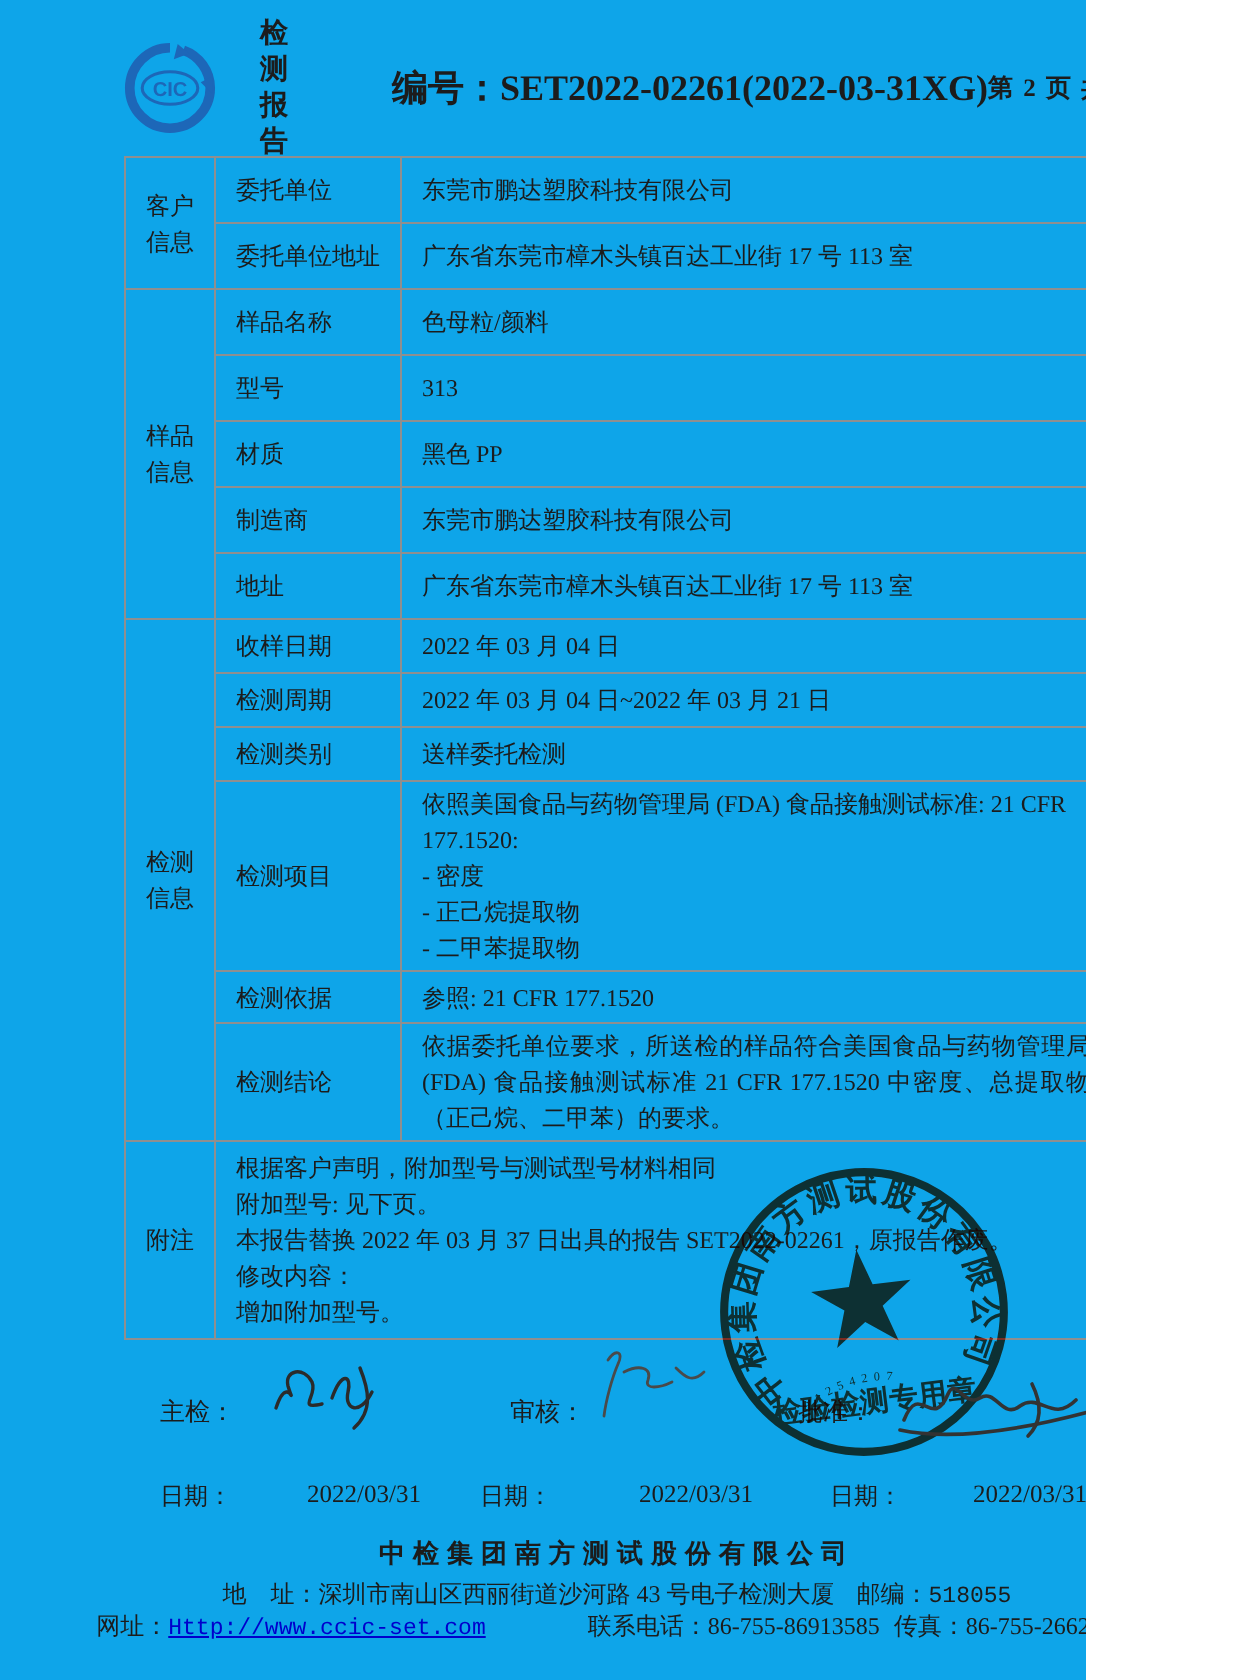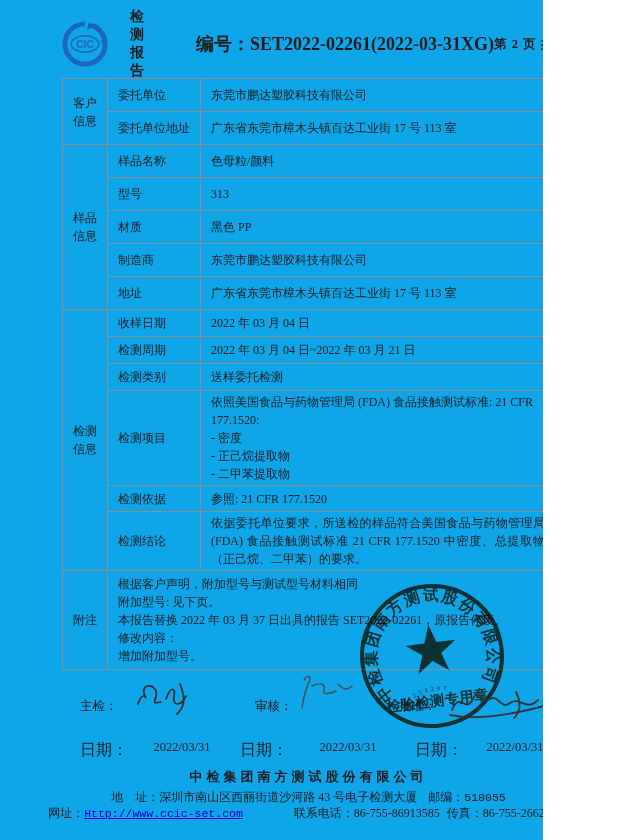--- a/index.html
+++ b/index.html
@@ -26,21 +26,21 @@
   td.concl { text-align:justify; line-height:1.55; padding-top:4px; padding-bottom:4px; }
   td.notes { line-height:1.78; padding-left:12px; }
 
   
   .stamp { position:absolute; left:356px; top:580px; width:152px; height:152px; z-index:3;
            mix-blend-mode:multiply; opacity:.92; transform:rotate(-7deg); }
 
   
   .sig-label { position:absolute; font-size:12.5px; white-space:nowrap; }
   .sig-svg { position:absolute; }
-  .date-label { position:absolute; top:740px; font-size:16px; white-space:nowrap; }
+  .date-label { position:absolute; top:740px; font-size:12px; white-space:nowrap; }
   .date-val { position:absolute; top:740px; width:120px; text-align:center; font-size:12.5px; }
 
   
   .foot { position:absolute; left:0; width:617px; text-align:center; }
   .foot-company { top:768px; font-size:13px; font-weight:bold; letter-spacing:4px; }
   .foot-line { top:789px; font-size:12px; }
   .foot-line2 { top:805px; font-size:12px; }
   .url { font-family:"Liberation Mono","DejaVu Sans Mono",monospace; color:#0000cc; text-decoration:underline; font-size:11.5px; }
   .mono { font-family:"Liberation Mono","DejaVu Sans Mono",monospace; font-size:11.5px; }
 </style>

